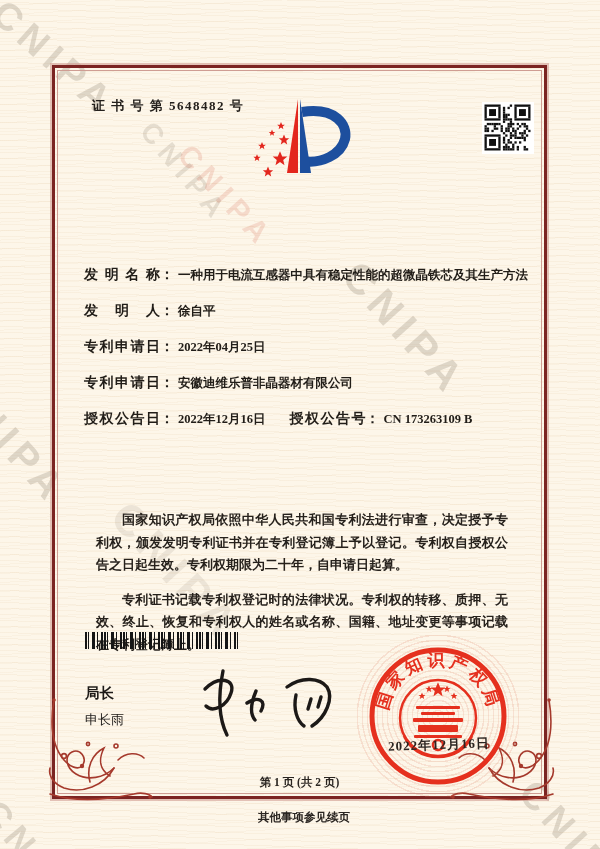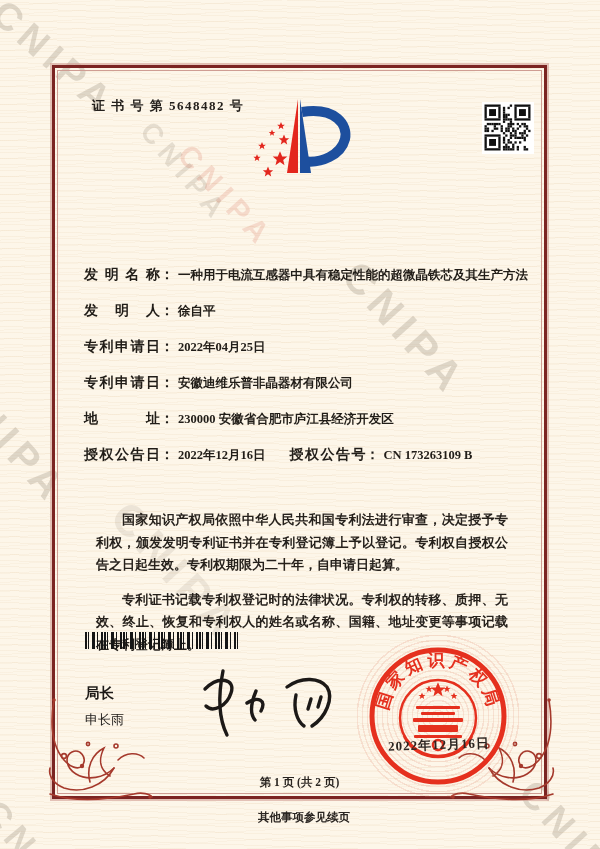--- a/index.html
+++ b/index.html
@@ -289,21 +289,20 @@
         <rect x="43.90" y="46.20" width="2.30" height="2.30"></rect>
       </g>
   </svg>
 
 
   <div class="fields">
     <div class="frow"><span class="flabel">发明名称</span><span class="fcolon">：</span><span class="fvalue">一种用于电流互感器中具有稳定性能的超微晶铁芯及其生产方法</span></div>
     <div class="frow"><span class="flabel">发明人</span><span class="fcolon">：</span><span class="fvalue">徐自平</span></div>
     <div class="frow"><span class="flabel">专利申请日</span><span class="fcolon">：</span><span class="fvalue">2022年04月25日</span></div>
     <div class="frow"><span class="flabel">专利申请日</span><span class="fcolon">：</span><span class="fvalue">安徽迪维乐普非晶器材有限公司</span></div>
-    <div class="frow"><span class="flabel">地址</span><span class="fcolon">：</span><span class="fvalue">230000 安徽省合肥市庐江县经济开发区</span></div>
     <div class="frow"><span class="fgroup"><span class="flabel">授权公告日</span><span class="fcolon">：</span><span class="fvalue">2022年12月16日</span></span><span class="fgroup fgroup2"><span class="flabel">授权公告号</span><span class="fcolon">：</span><span class="fvalue">CN 173263109 B</span></span></div>
   </div>
 
   <div class="body-text">
     <p>国家知识产权局依照中华人民共和国专利法进行审查，决定授予专利权，颁发发明专利证书并在专利登记簿上予以登记。专利权自授权公告之日起生效。专利权期限为二十年，自申请日起算。</p>
     <p>专利证书记载专利权登记时的法律状况。专利权的转移、质押、无效、终止、恢复和专利权人的姓名或名称、国籍、地址变更等事项记载在专利登记簿上。</p>
   </div>
 
   <div class="barcode"></div>
 

